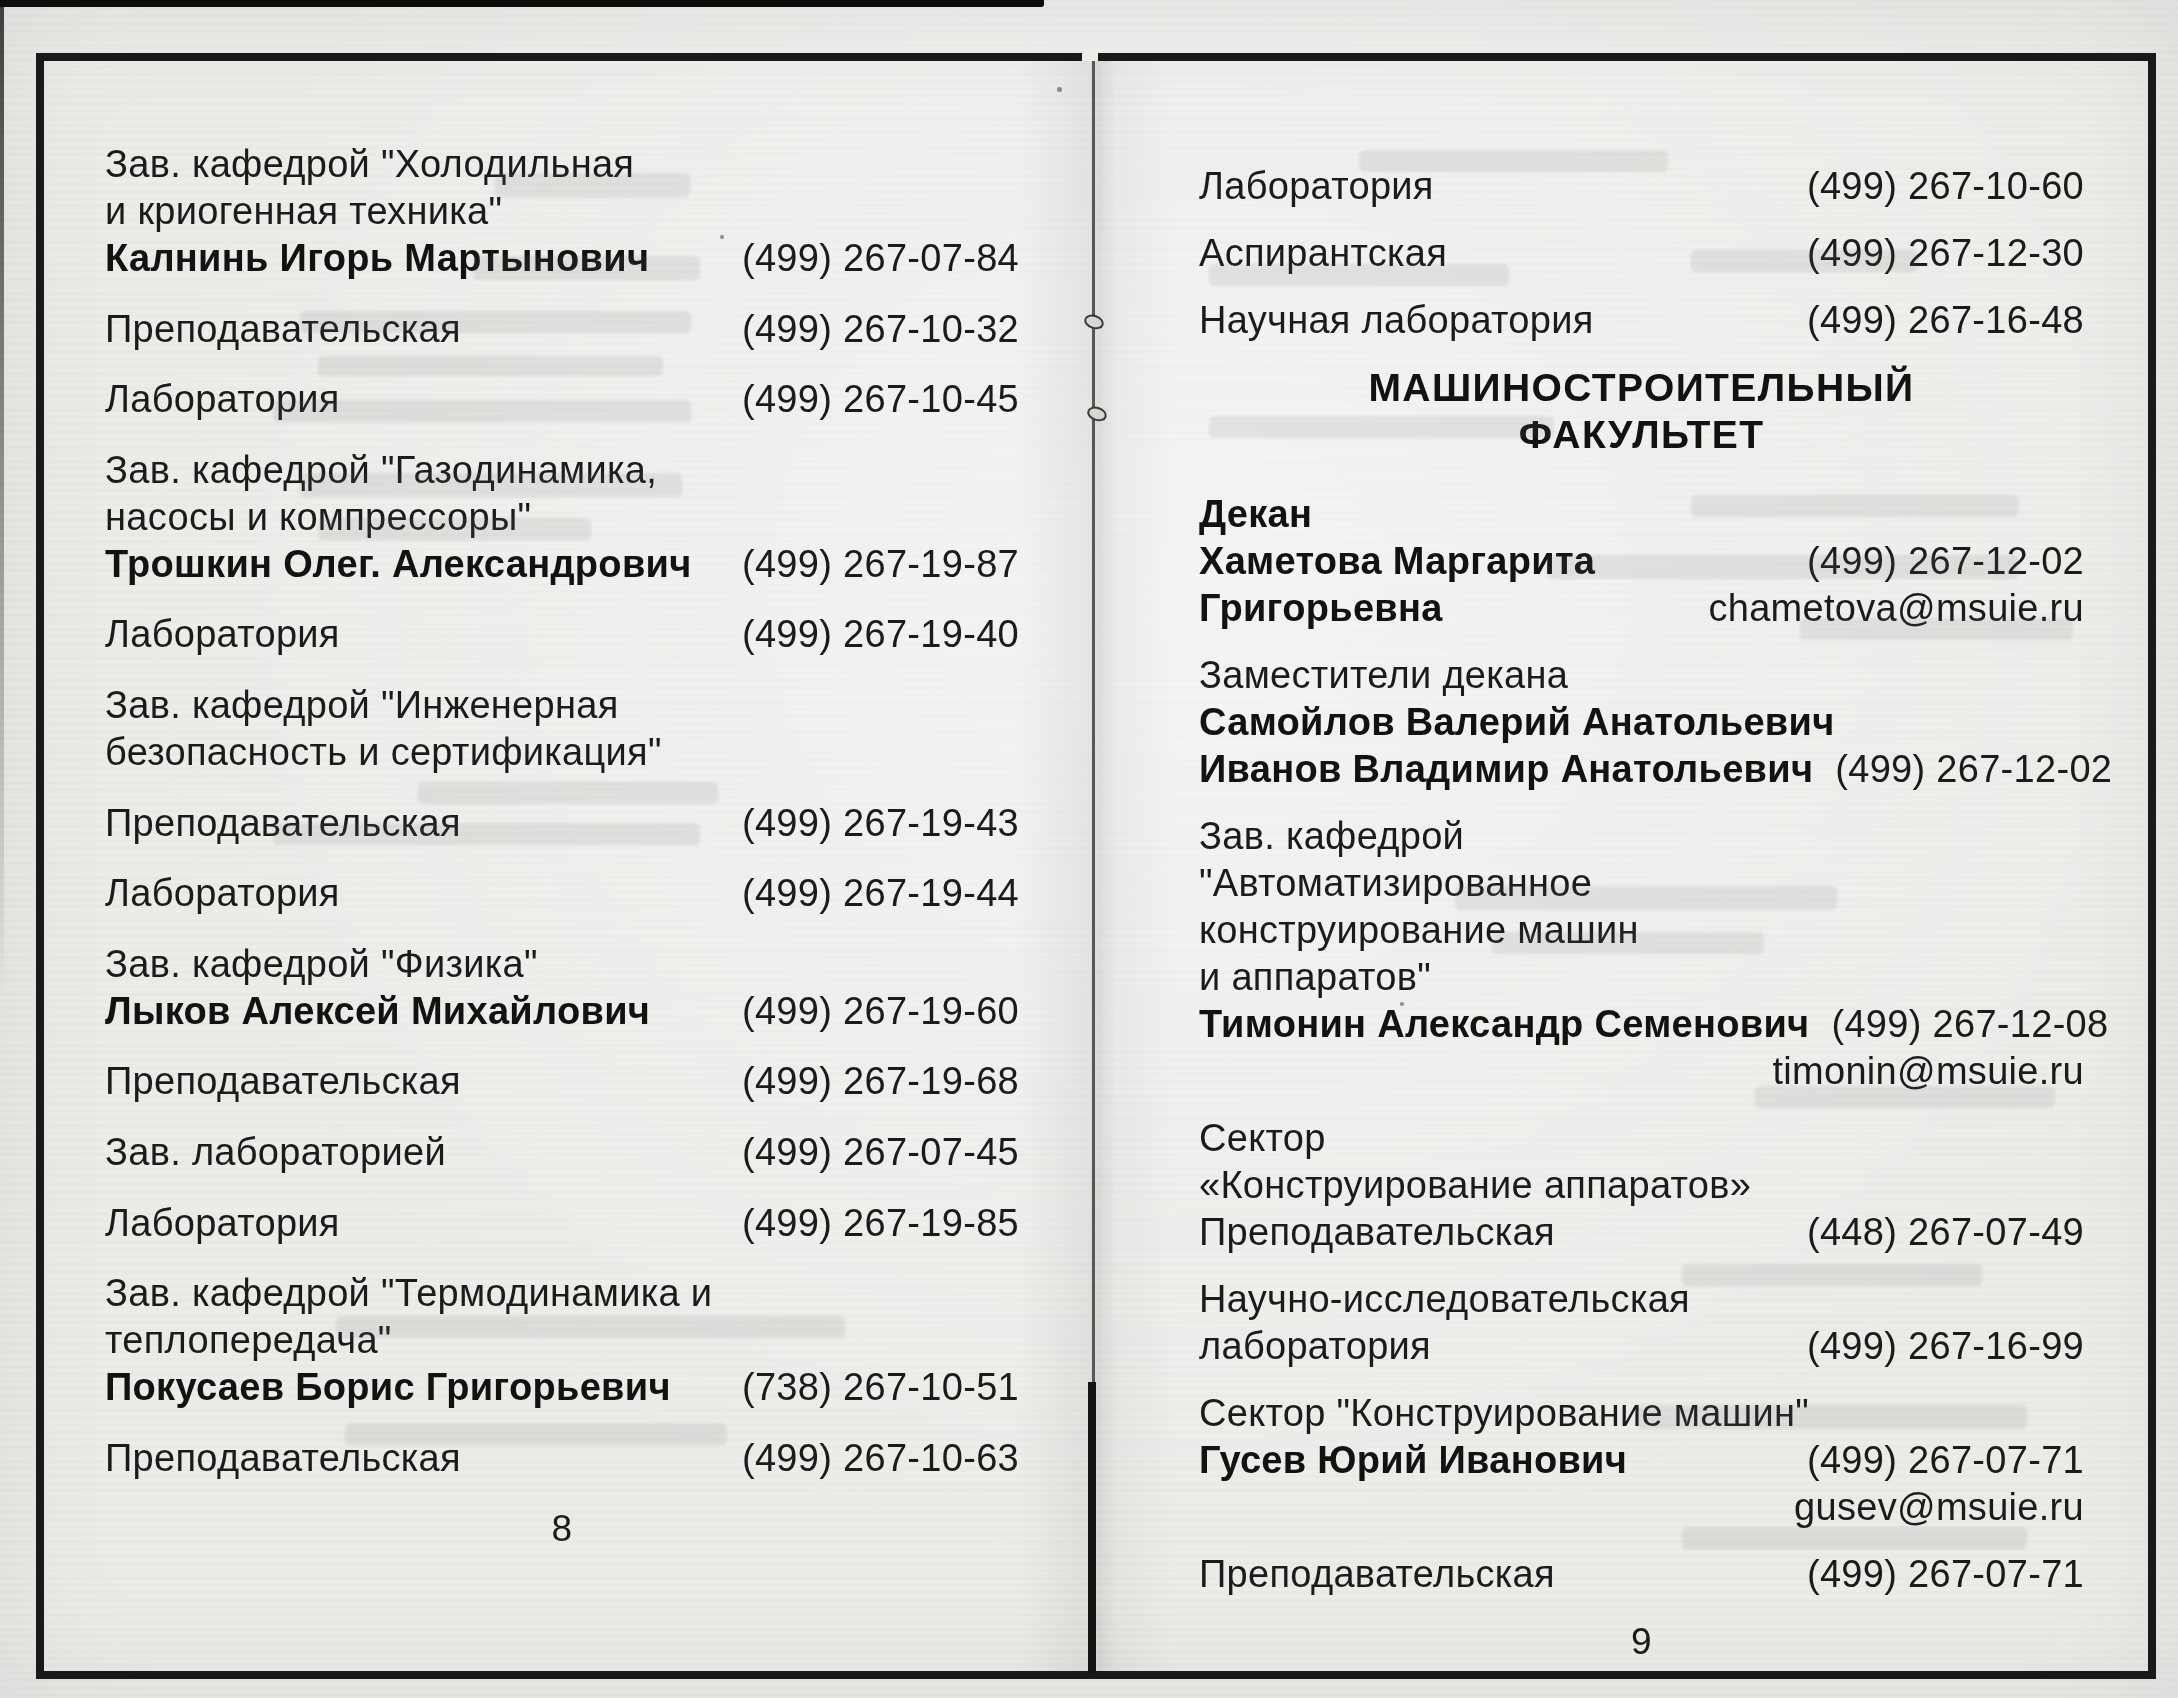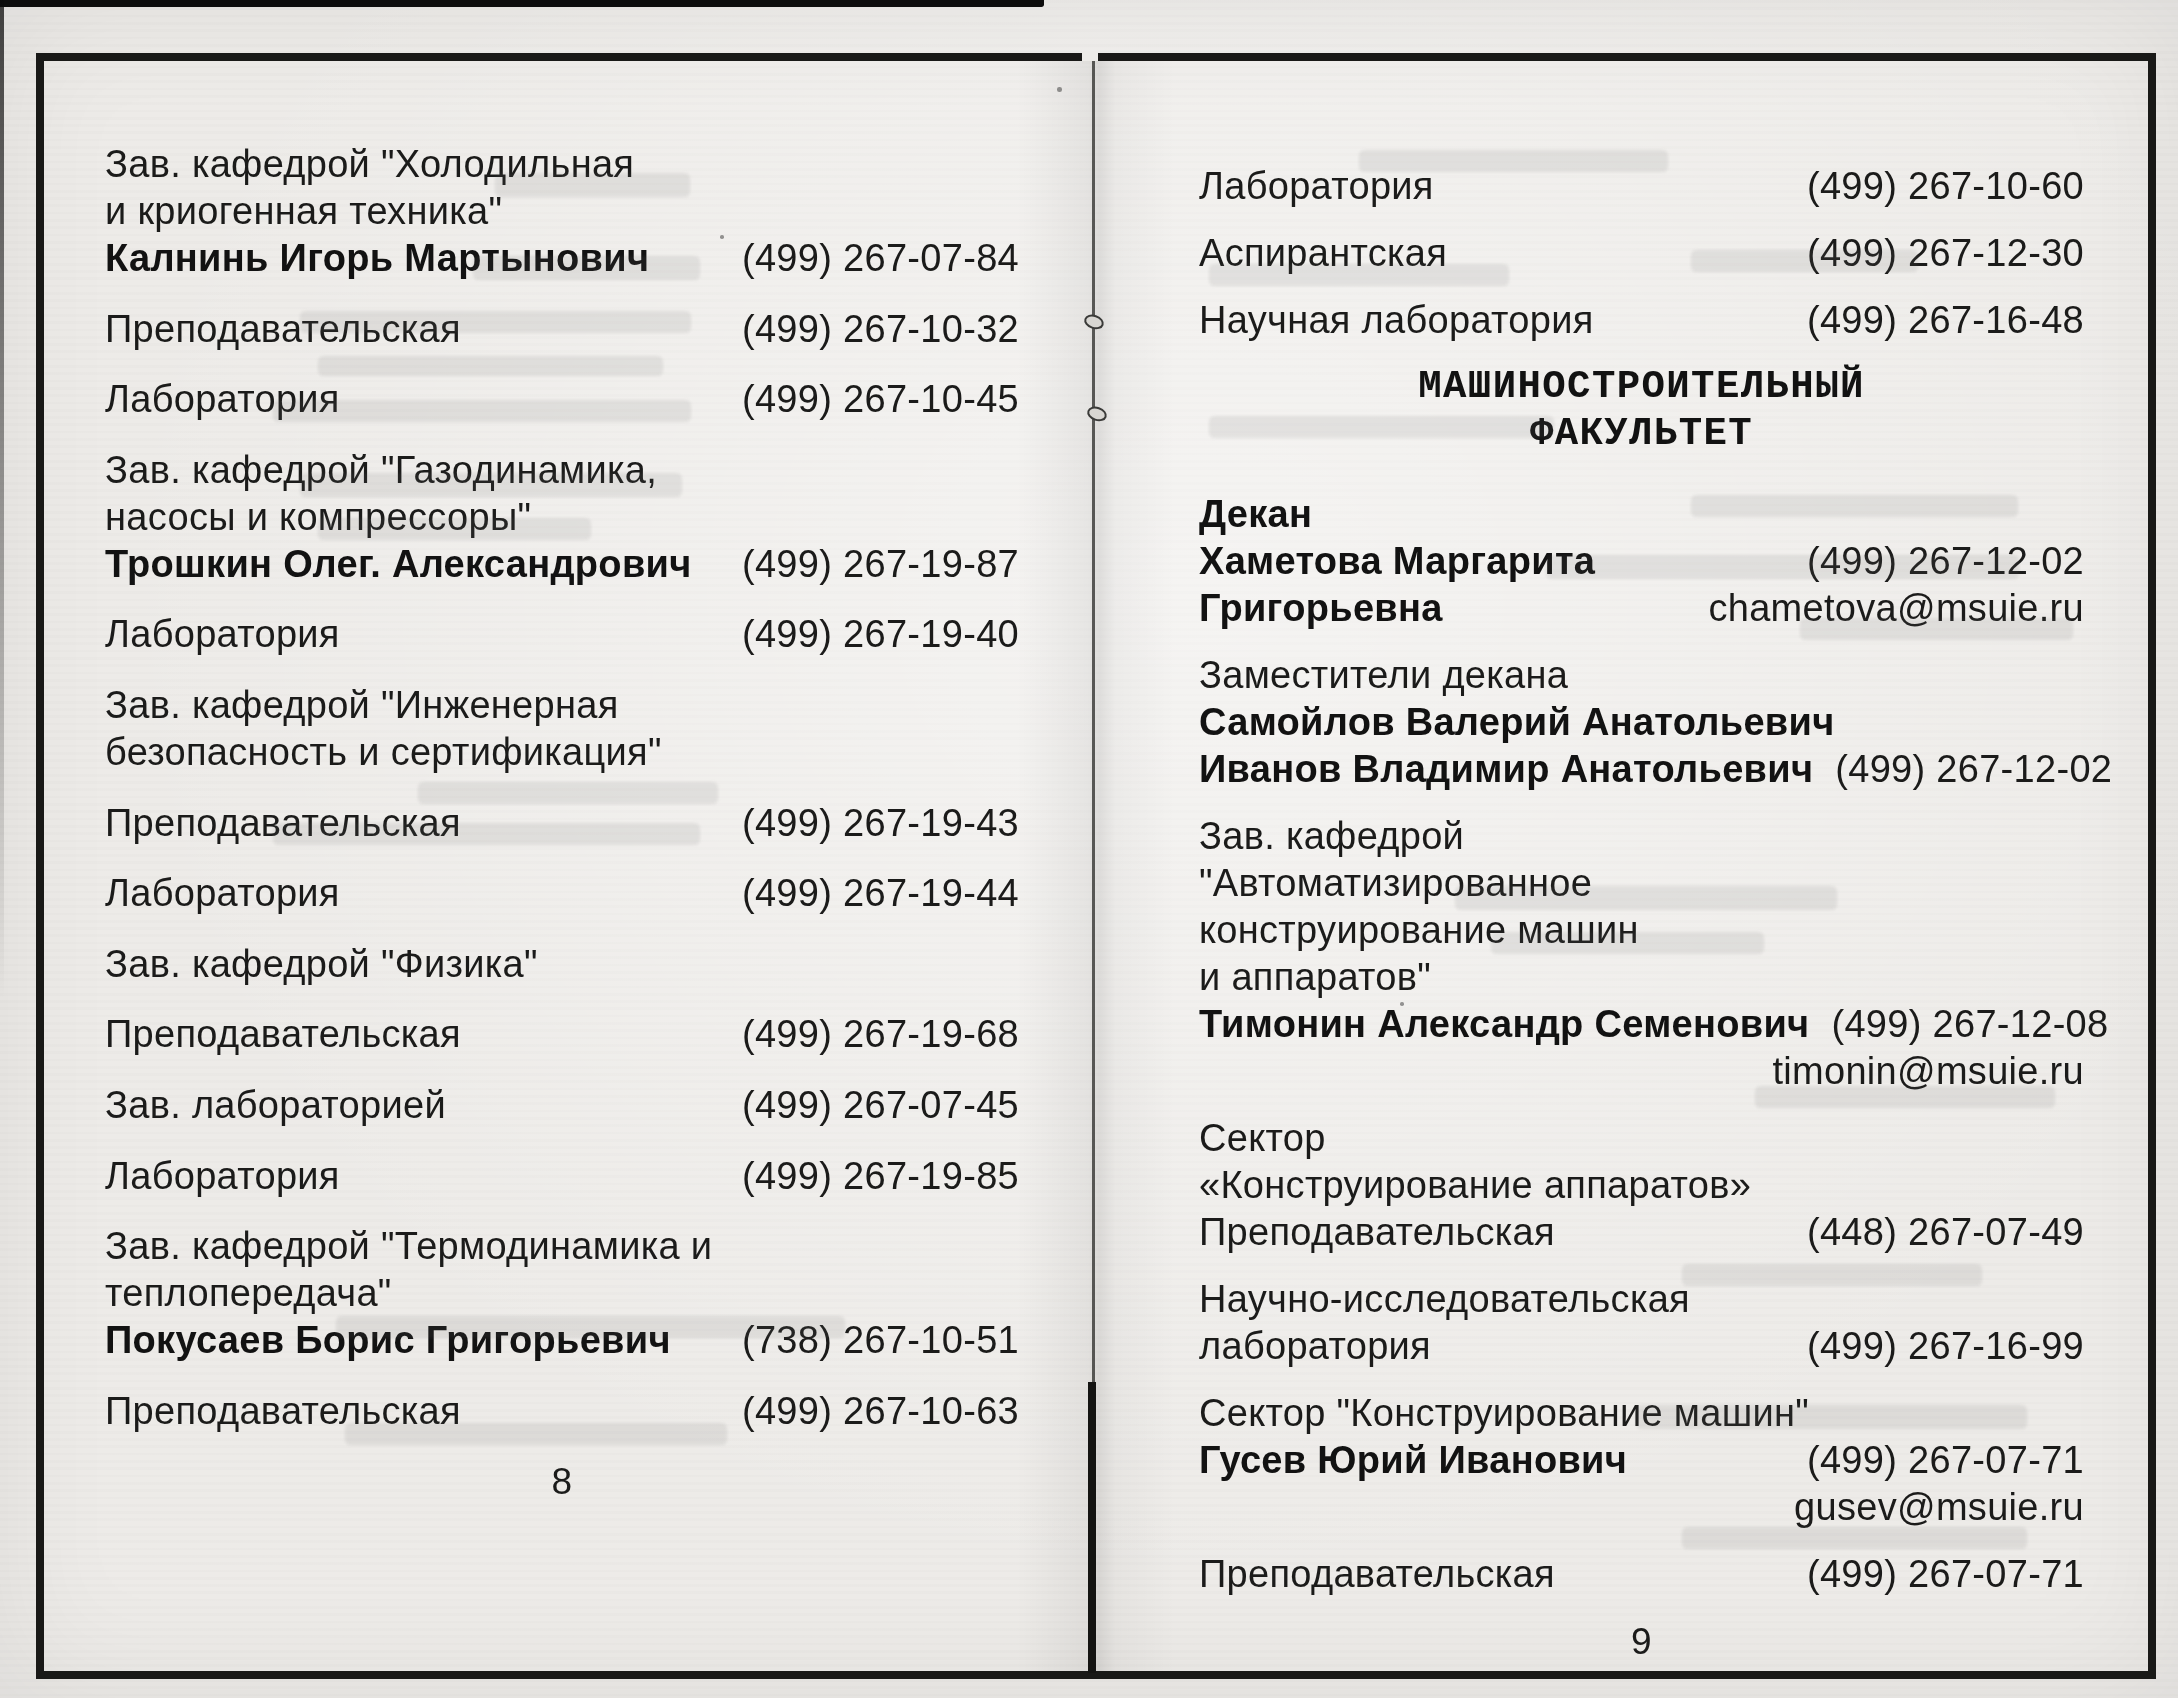--- a/index.html
+++ b/index.html
@@ -37,21 +37,21 @@
   
   .ghost{position:absolute;background:rgba(110,110,108,0.12);border-radius:5.5px;filter:blur(1.8px);}
   
   .pages{position:absolute;left:45px;top:61px;width:2104px;height:1610px;display:flex;}
   .page{box-sizing:border-box;position:relative;width:50%;height:100%;
     color:#1b1b1a;font-size:38px;line-height:47px;letter-spacing:0.3px;}
   .page-left{padding:80px 78px 0 60px;}
   .page-right{padding:102px 65px 0 102px;}
   .entry{margin-bottom:23.6px;}
   .page-right .entry{margin-bottom:20px;}
-  .entry.heading{margin-top:12px;margin-bottom:33px;font-family:Liberation Mono, monospace;}
+  .entry.heading{margin-top:12px;margin-bottom:33px;}
   .row{display:flex;align-items:baseline;min-height:47px;}
   .row.center{justify-content:center;}
   .lbl{white-space:nowrap;}
   .lbl.b{font-weight:700;color:#121212;text-align:center;}
   .entry.heading .lbl{font-weight:700;letter-spacing:1.4px;font-size:39px;color:#121212;}
   .val{margin-left:auto;white-space:nowrap;padding-left:22px;}
   .pagenum{text-align:center;font-size:37px;color:#1b1b1a;}
   .page-left .pagenum{margin-top:12.7px;}
   .page-right .pagenum{margin-top:1.8px;}
 </style>
@@ -128,20 +128,24 @@
           </div>
           <div class="entry">
             <div class="row">
               <span class="lbl">Лаборатория</span>
               <span class="val">(499) 267-19-44</span>
             </div>
           </div>
           <div class="entry">
             <div class="row">
               <span class="lbl">Зав. кафедрой "Физика"</span>
+            </div>
+            <div class="row">
+              <span class="lbl b">Лыков Алексей Михайлович</span>
+              <span class="val">(499) 267-19-60</span>
             </div>
           </div>
           <div class="entry">
             <div class="row">
               <span class="lbl">Преподавательская</span>
               <span class="val">(499) 267-19-68</span>
             </div>
           </div>
           <div class="entry">
             <div class="row">

